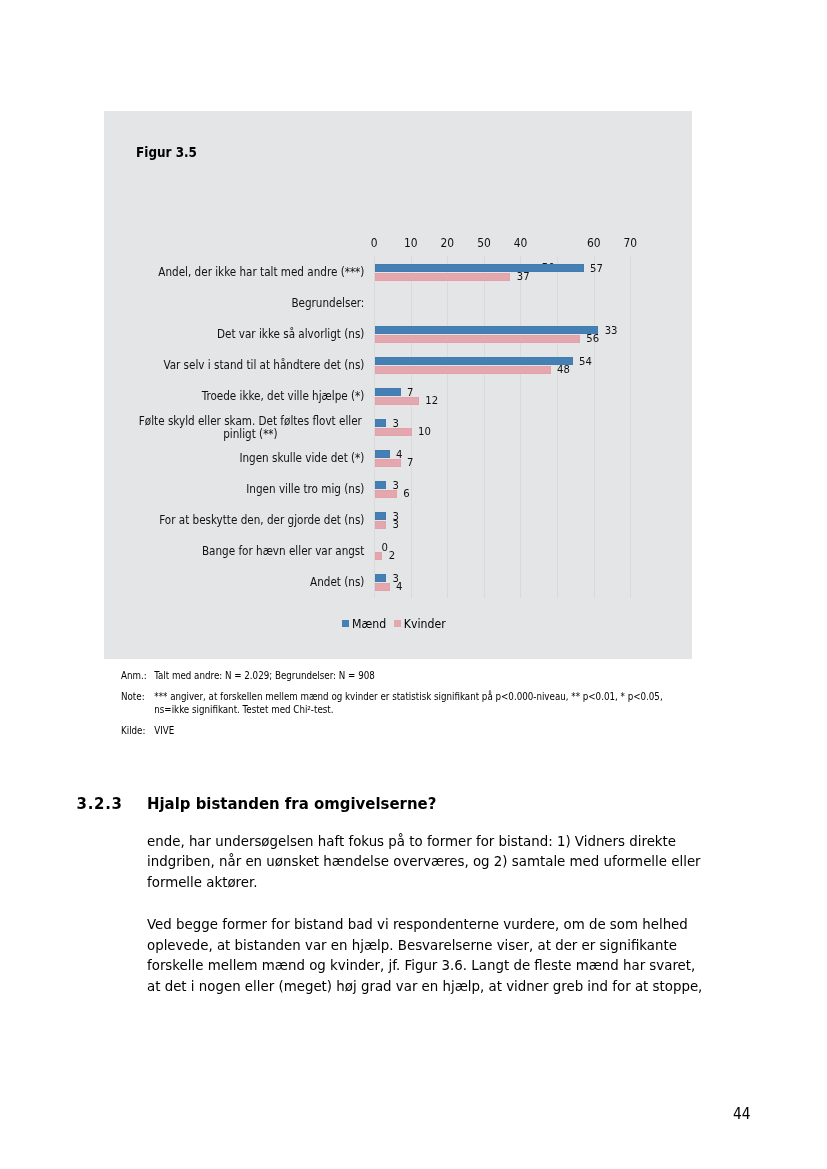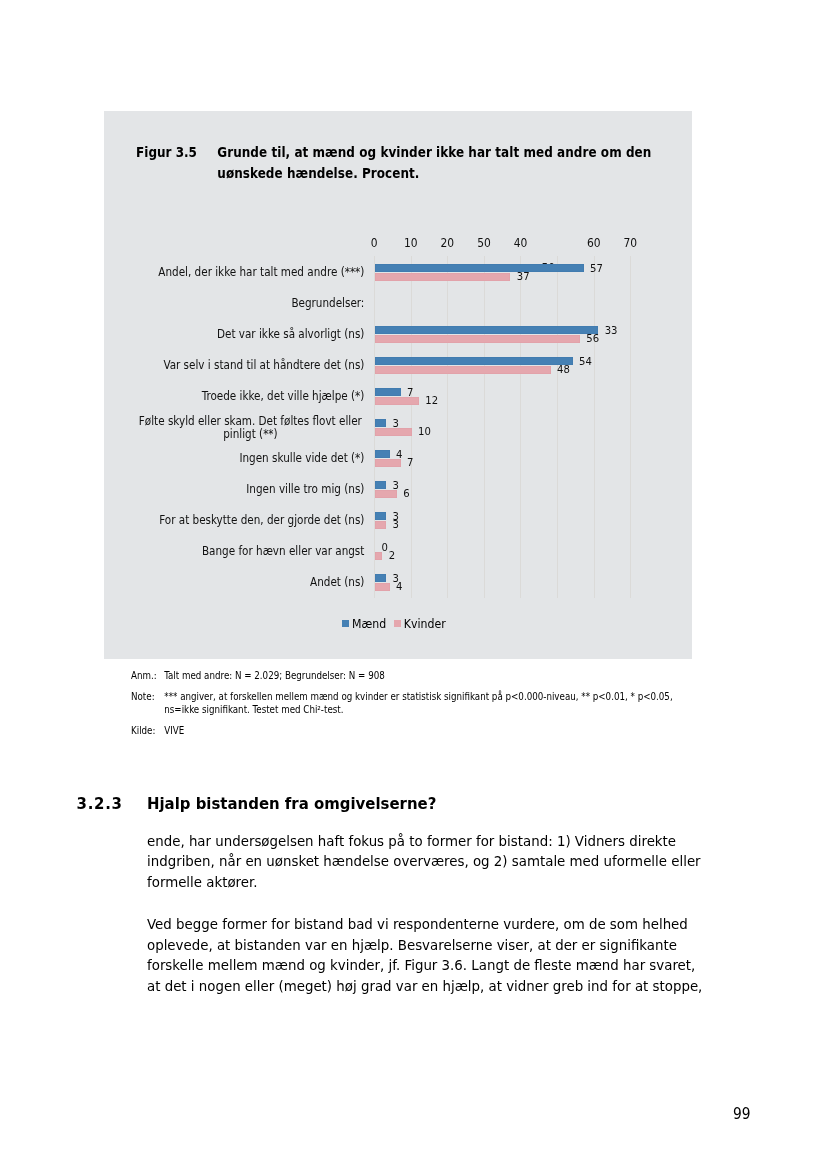--- a/index.html
+++ b/index.html
@@ -30,21 +30,21 @@
   .vlabel.k{top:9.4px;}
 
   .ylabel{position:absolute;left:0;width:260.4px;font-size:11.58px;font-stretch:condensed;color:#111;text-align:right;line-height:13px;white-space:pre-line;}
   .ylabel.multi{text-align:center;padding-left:32.4px;box-sizing:border-box;}
 
   .legend{position:absolute;left:2px;top:506px;width:576px;text-align:center;font-size:12.2px;font-stretch:condensed;}
   .legend span.sw{display:inline-block;width:6.6px;height:6.3px;vertical-align:baseline;margin-right:3.2px;position:relative;top:-1.5px;}
   .legend .item{display:inline-block;margin:0 3.9px;text-align:center;}
 
   
-  .notes{position:absolute;left:131px;top:670px;width:570px;font-size:9.7px;font-stretch:condensed;color:#000;}
+  .notes{position:absolute;left:121px;top:670px;width:570px;font-size:9.7px;font-stretch:condensed;color:#000;}
   .note{position:relative;margin-bottom:8.2px;line-height:12.8px;}
   .note .lab{position:absolute;left:0;top:0;}
   .note .txt{display:block;margin-left:33.3px;}
   .note .nln{display:block;white-space:nowrap;}
 
   
   .sec-num{position:absolute;left:76.6px;top:793.5px;font-weight:bold;font-size:16.6px;font-stretch:condensed;letter-spacing:0.7px;}
   .sec-title{position:absolute;left:147px;top:793.5px;font-weight:bold;font-size:16.6px;font-stretch:condensed;}
   .body-text{position:absolute;left:147px;top:831.8px;width:570px;font-size:13.36px;line-height:20.5px;text-align:left;}
   .body-text p{margin:0 0 22.2px 0;}
@@ -52,21 +52,20 @@
 
   .pagenum{position:absolute;left:0;top:1104.5px;width:750.4px;text-align:right;font-size:15.3px;font-stretch:condensed;}
 </style>
 </head>
 <body>
 
 <div class="page">
 
   <div class="figure" style="background: rgb(227, 229, 231);">
     <div class="fig-num">Figur 3.5</div>
-    <div class="fig-title">Grunde til, at mænd og kvinder ikke har talt med andre om den uønskede hændelse. Procent.</div>
 
     <div class="chart">
       <div class="grid" id="grid">
           <div class="gridline" style="left: 0px; background: rgb(219, 218, 216);"></div>
           <div class="gridline" style="left: 36.6px; background: rgb(219, 218, 216);"></div>
           <div class="gridline" style="left: 73.2px; background: rgb(219, 218, 216);"></div>
           <div class="gridline" style="left: 109.8px; background: rgb(219, 218, 216);"></div>
           <div class="gridline" style="left: 146.4px; background: rgb(219, 218, 216);"></div>
           <div class="gridline" style="left: 183px; background: rgb(219, 218, 216);"></div>
           <div class="gridline" style="left: 219.6px; background: rgb(219, 218, 216);"></div>
@@ -193,14 +192,14 @@
         <span class="ln">formelle aktører.</span>
       </p>
       <p>
         <span class="ln">Ved begge former for bistand bad vi respondenterne vurdere, om de som helhed</span>
         <span class="ln">oplevede, at bistanden var en hjælp. Besvarelserne viser, at der er signifikante</span>
         <span class="ln">forskelle mellem mænd og kvinder, jf. Figur 3.6. Langt de fleste mænd har svaret,</span>
         <span class="ln">at det i nogen eller (meget) høj grad var en hjælp, at vidner greb ind for at stoppe,</span>
       </p>
     </div>
 
-  <div class="pagenum">99</div>
+  <div class="pagenum">44</div>
 </div>
 
 </body></html>

